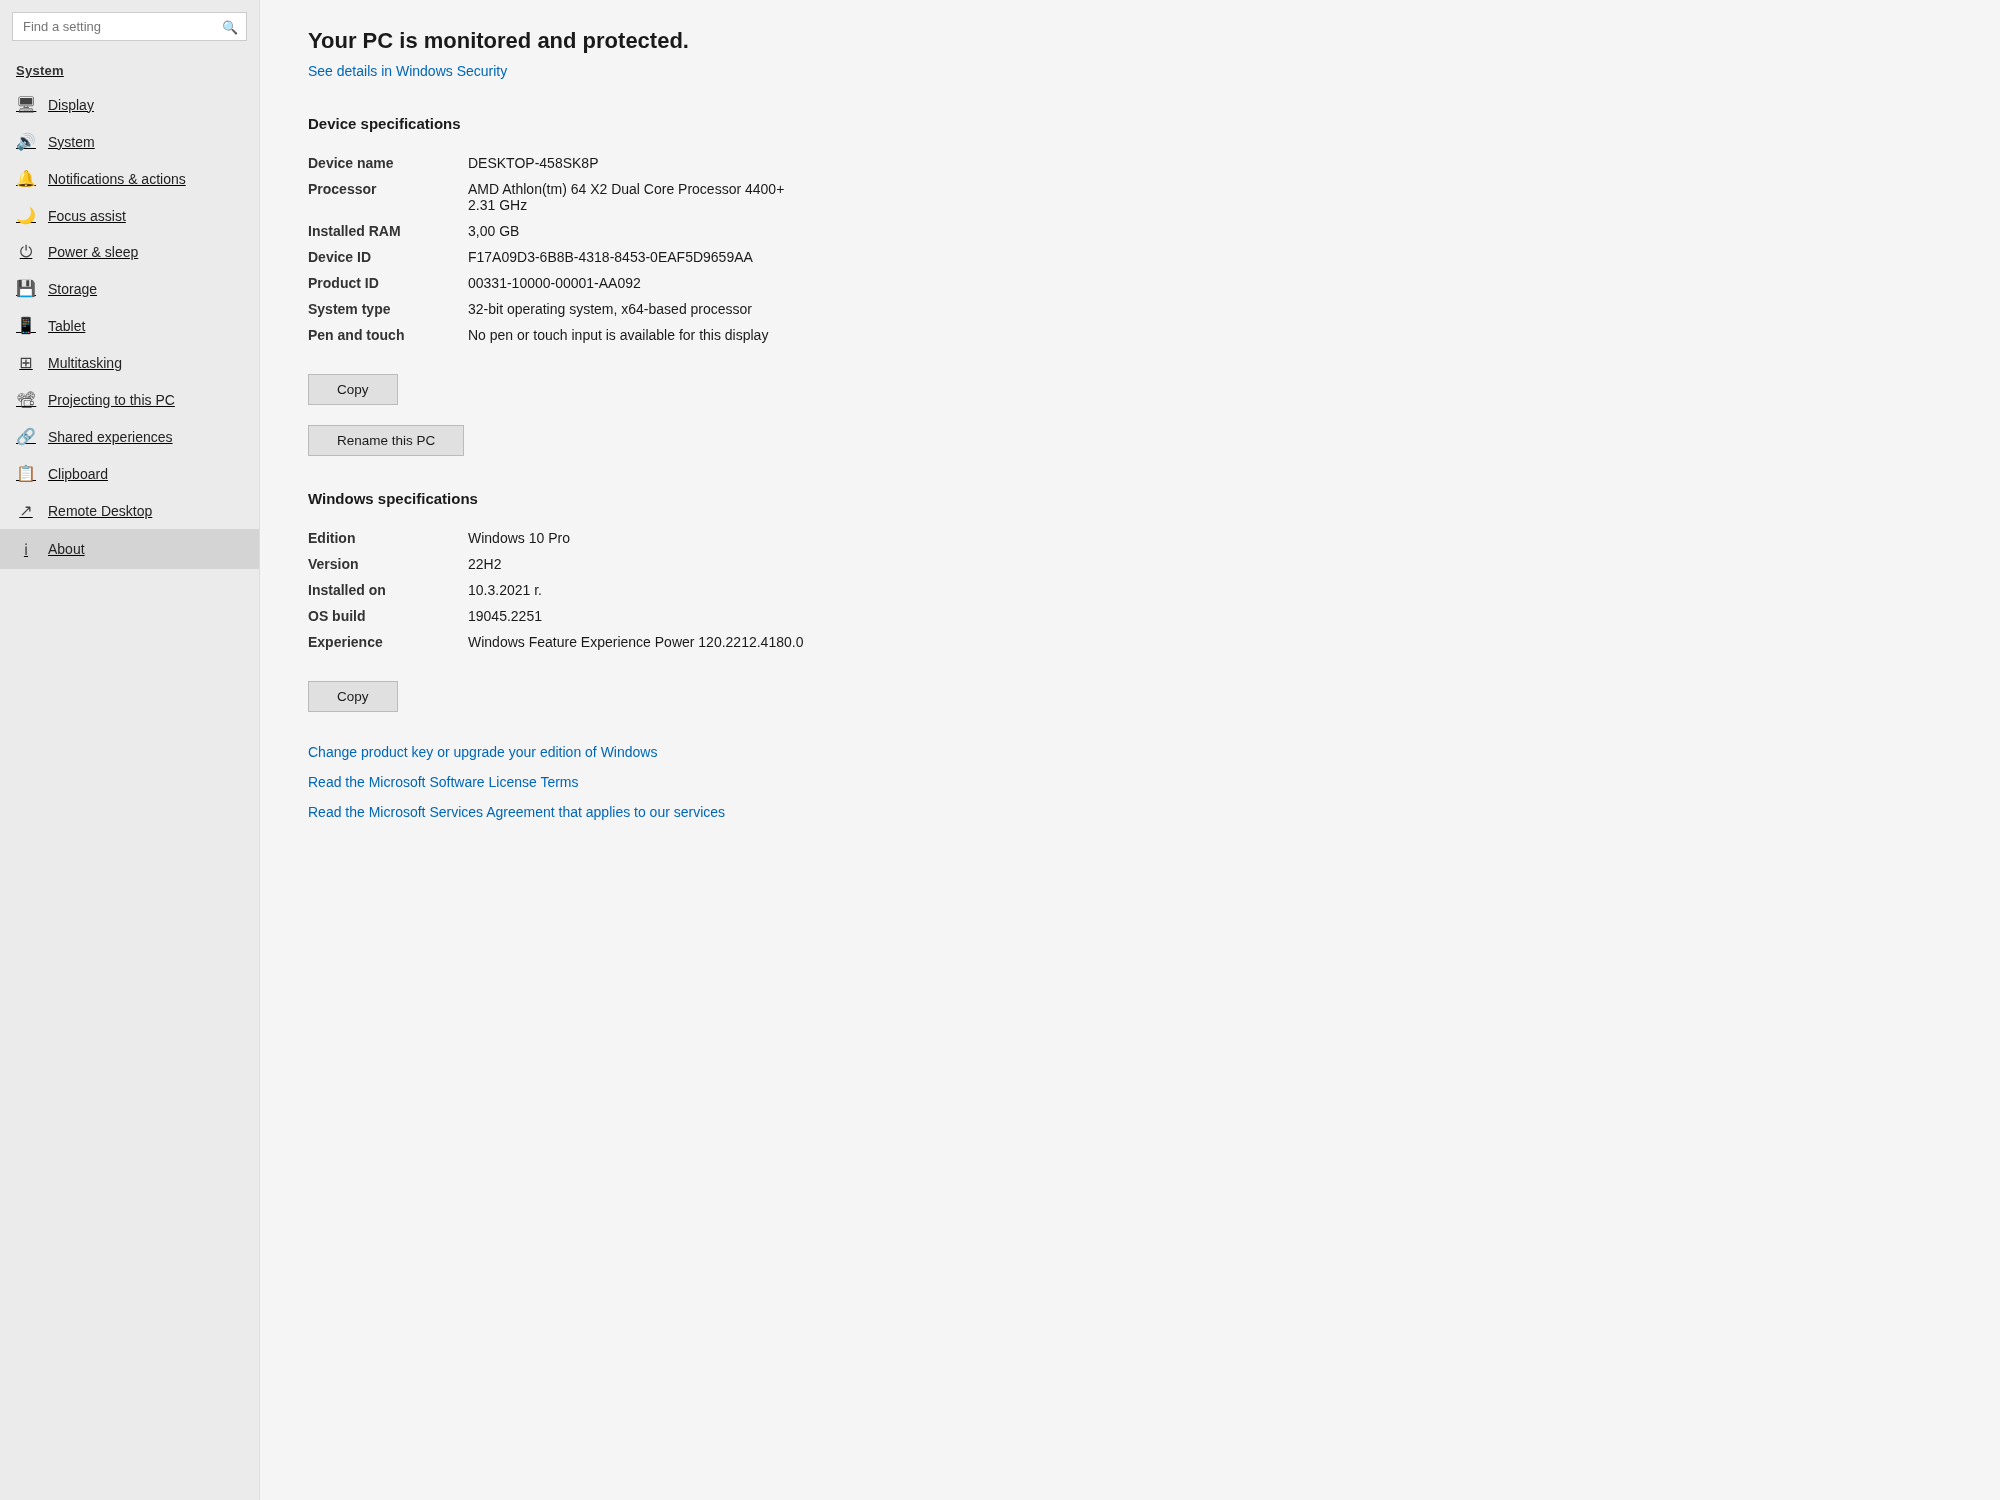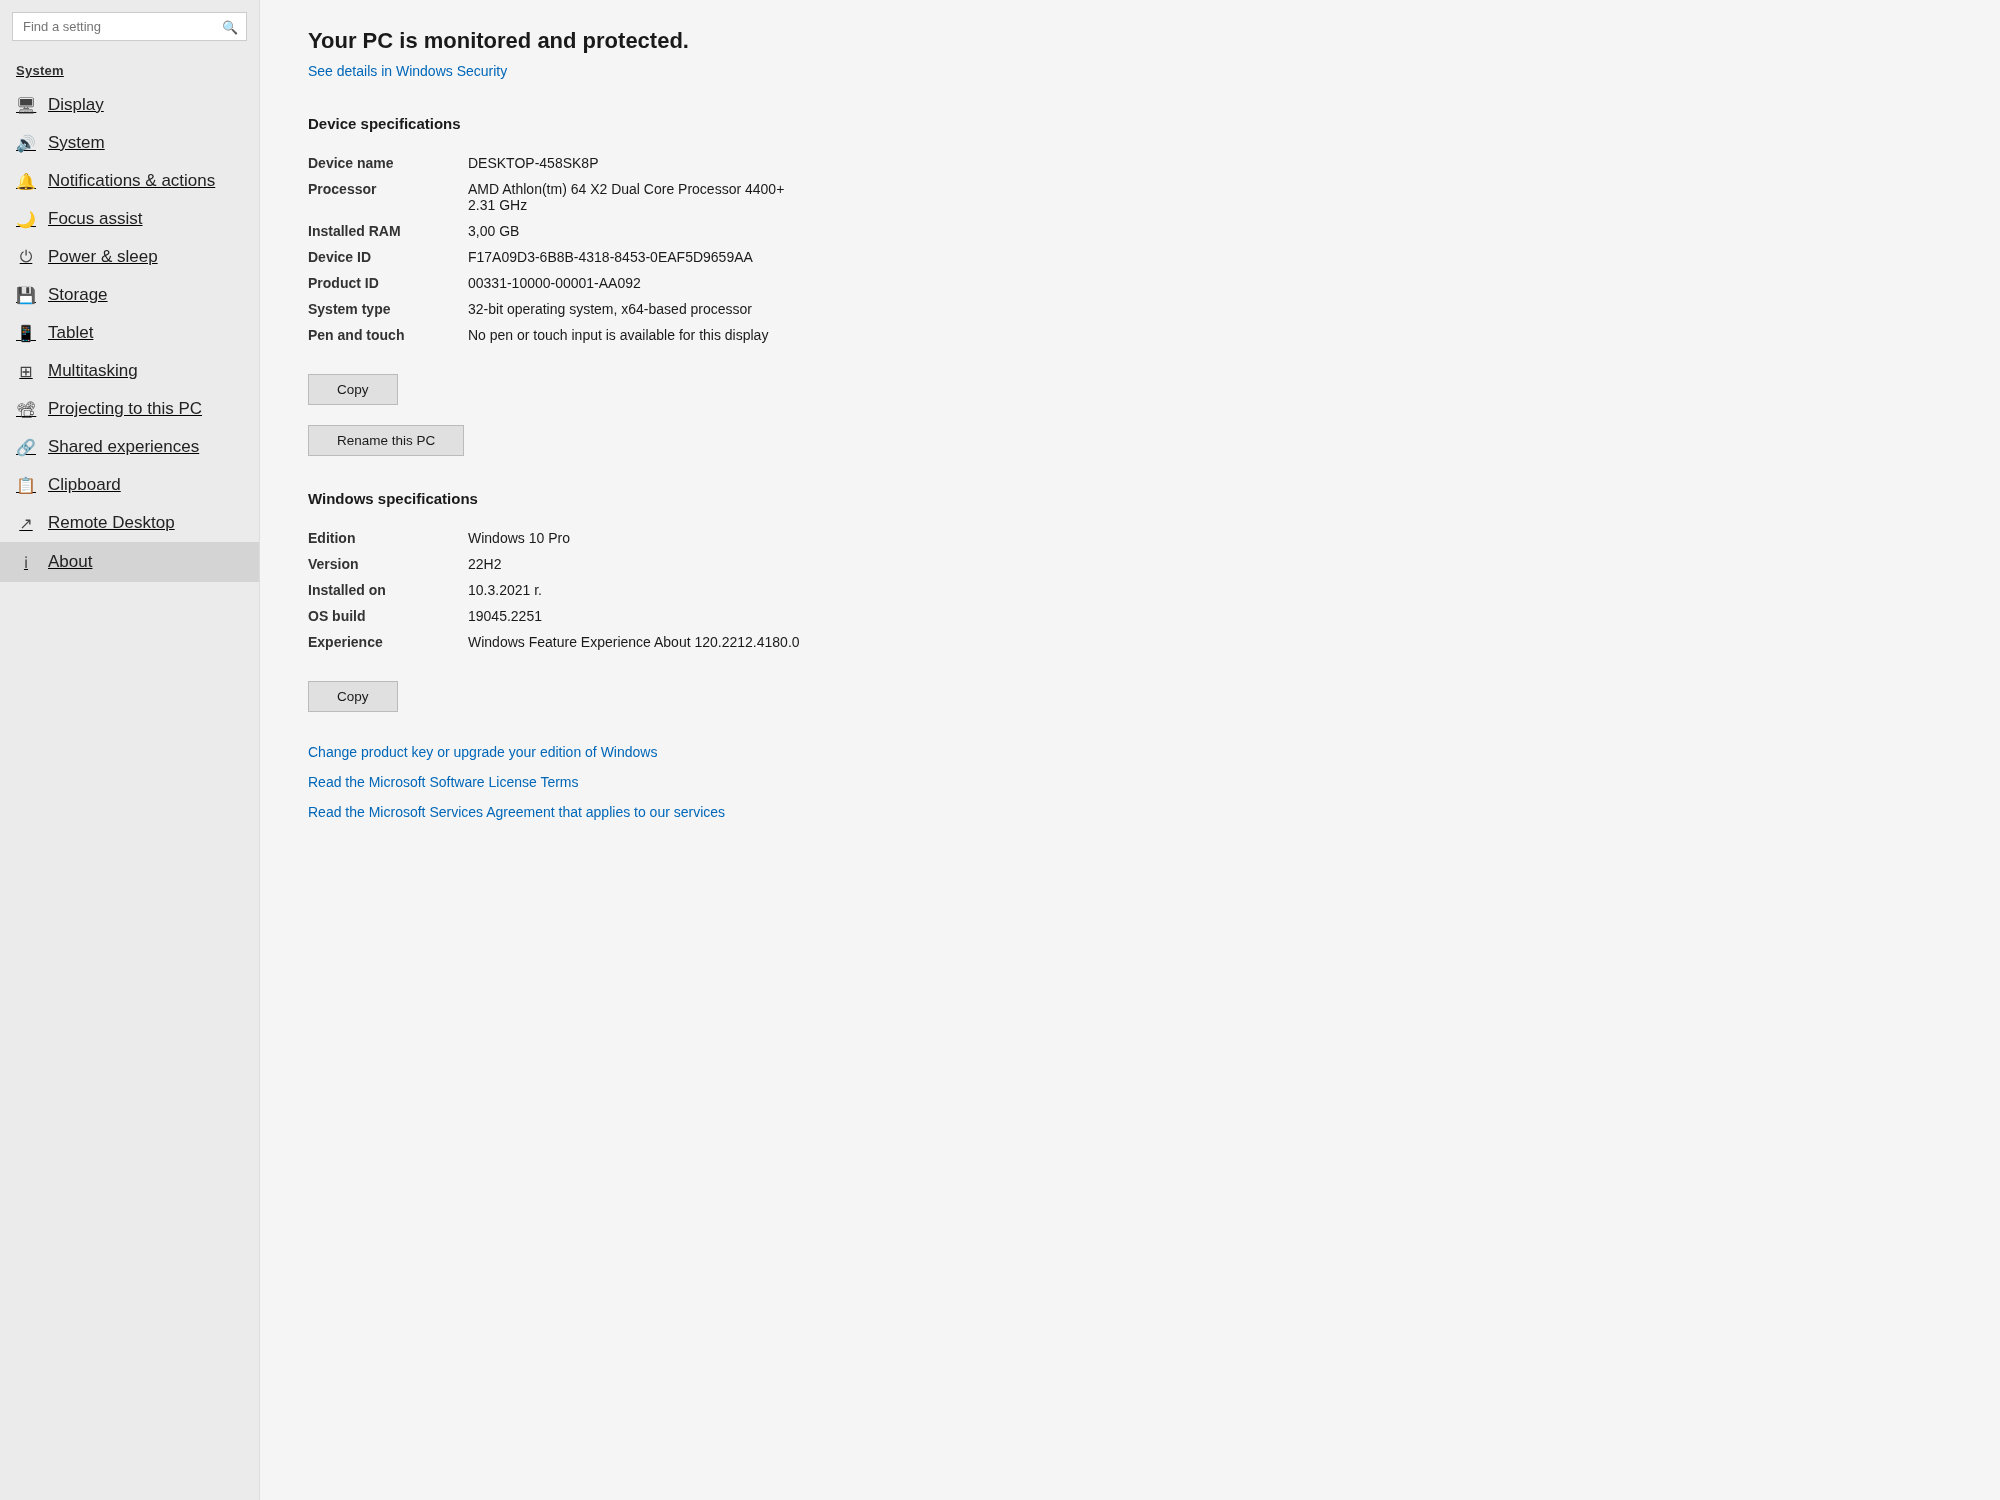--- a/index.html
+++ b/index.html
@@ -67,21 +67,21 @@
       background: #d4d4d4;
     }
     .sidebar-item .item-icon {
       font-size: 16px;
       width: 20px;
       text-align: center;
       color: #444;
       flex-shrink: 0;
     }
     .sidebar-item .item-label {
-      font-size: 17px;
+      font-size: 14px;
     }
 
     
     .main {
       flex: 1;
       background: #f5f5f5;
       overflow-y: auto;
       padding: 28px 48px 40px 48px;
     }
 
@@ -289,21 +289,21 @@
         <tr>
     <td>Installed on</td>
     <td>10.3.2021 r.</td>
   </tr>
         <tr>
     <td>OS build</td>
     <td>19045.2251</td>
   </tr>
         <tr>
     <td>Experience</td>
-    <td>Windows Feature Experience About 120.2212.4180.0</td>
+    <td>Windows Feature Experience Power 120.2212.4180.0</td>
   </tr>
       </tbody>
   </table>
 
   <div>
     <button class="action-button">Copy</button>
   </div>
 
   <div class="footer-links" id="footer-links-container">
       <a class="footer-link">Change product key or upgrade your edition of Windows</a>

